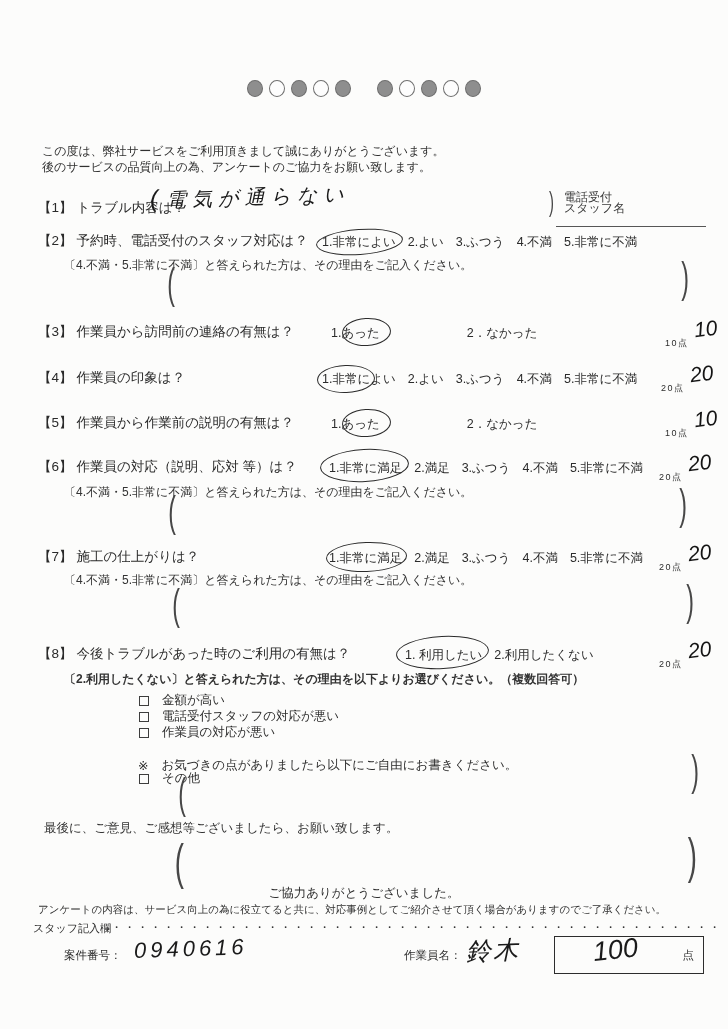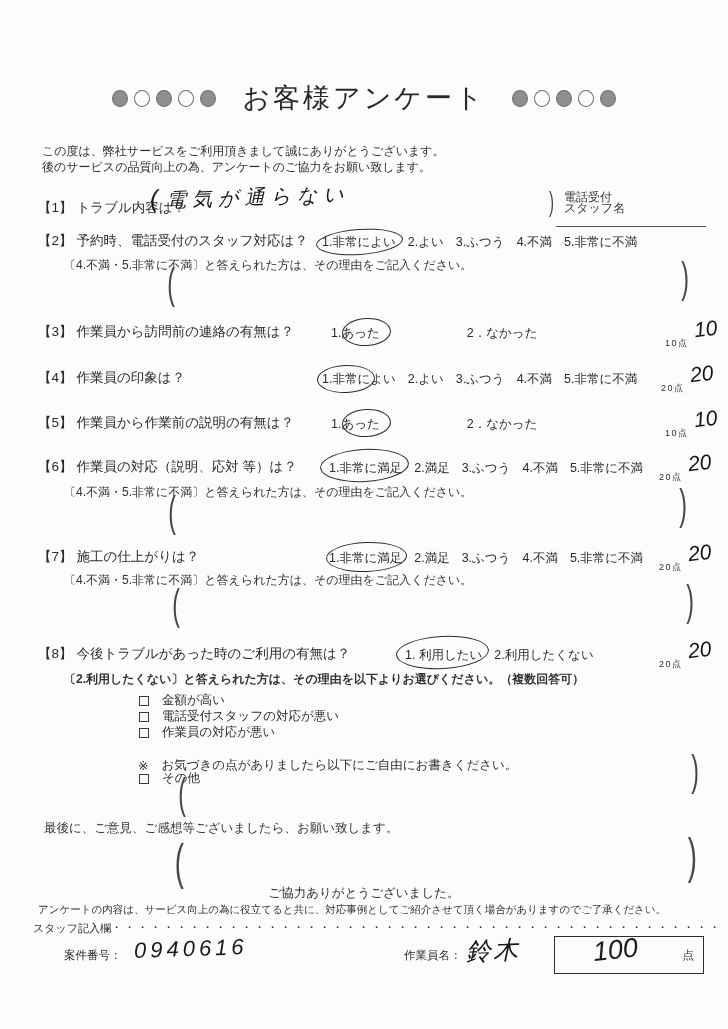--- a/index.html
+++ b/index.html
@@ -46,21 +46,20 @@
 <div class="page">
 
   <div class="abs title-row">
     <span class="dots">
       <i class="dot filled"></i>
       <i class="dot empty"></i>
       <i class="dot filled"></i>
       <i class="dot empty"></i>
       <i class="dot filled"></i>
     </span>
-    <span class="title">お客様アンケート</span>
     <span class="dots">
       <i class="dot filled"></i>
       <i class="dot empty"></i>
       <i class="dot filled"></i>
       <i class="dot empty"></i>
       <i class="dot filled"></i>
     </span>
   </div>
 
   <div class="abs intro" style="left:42px;top:159px;">後のサービスの品質向上の為、アンケートのご協力をお願い致します。</div>

